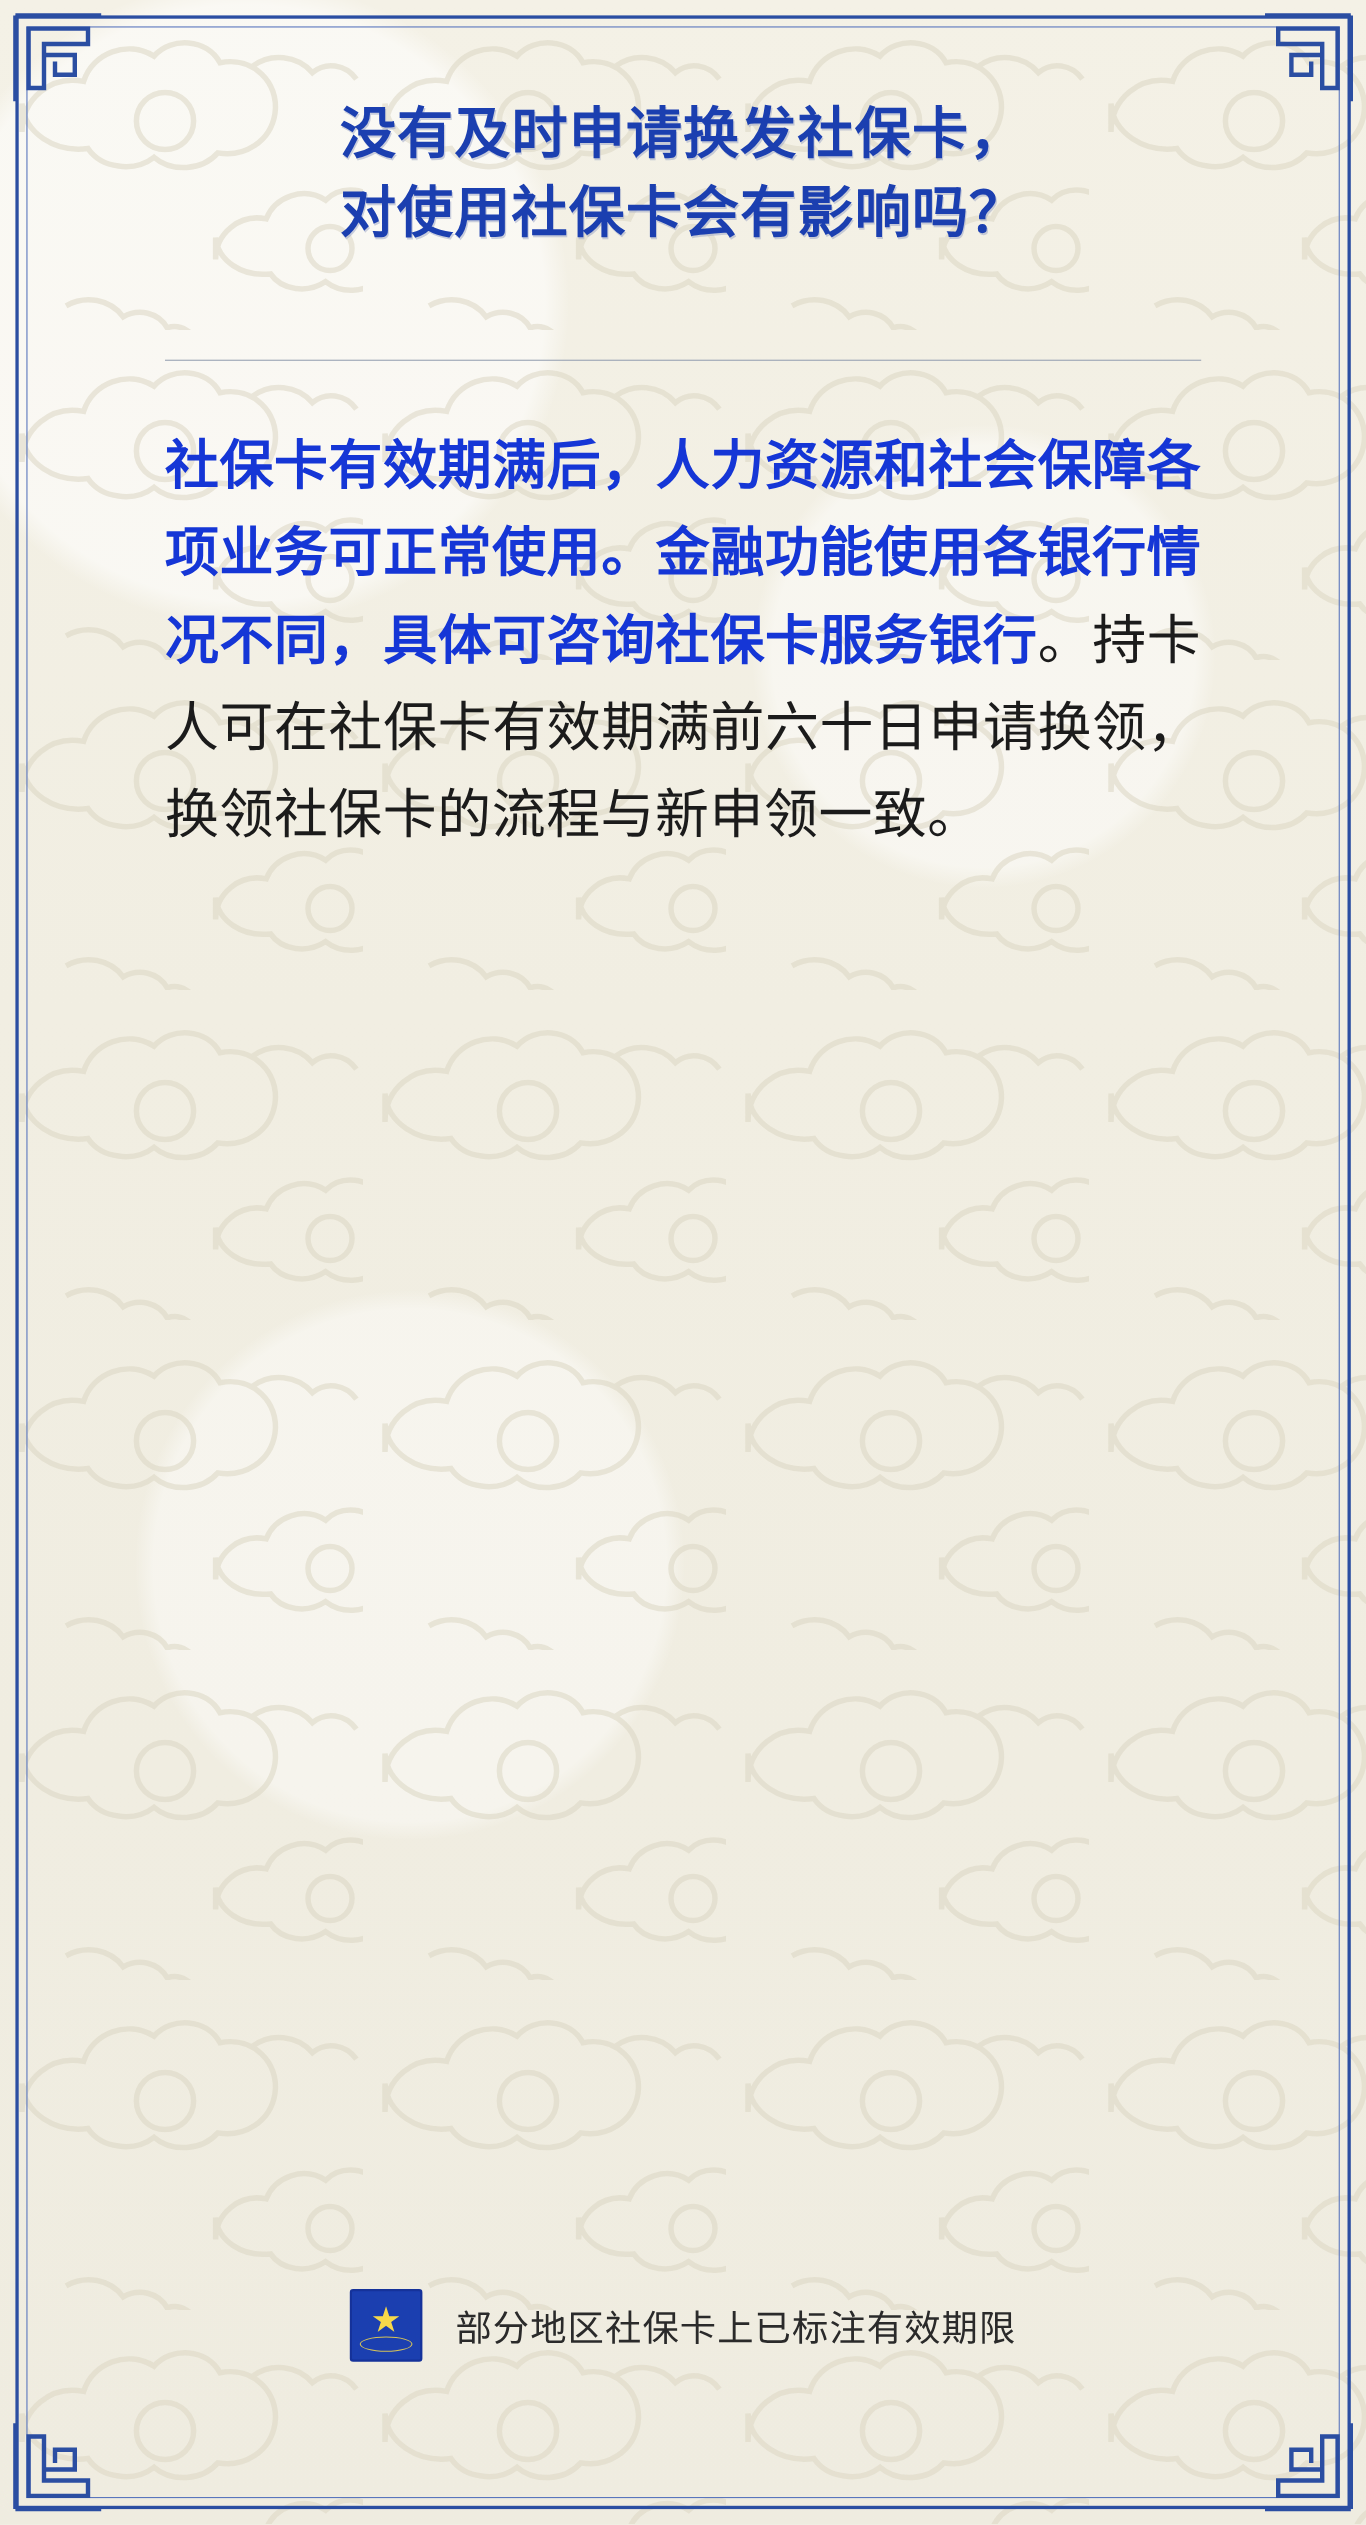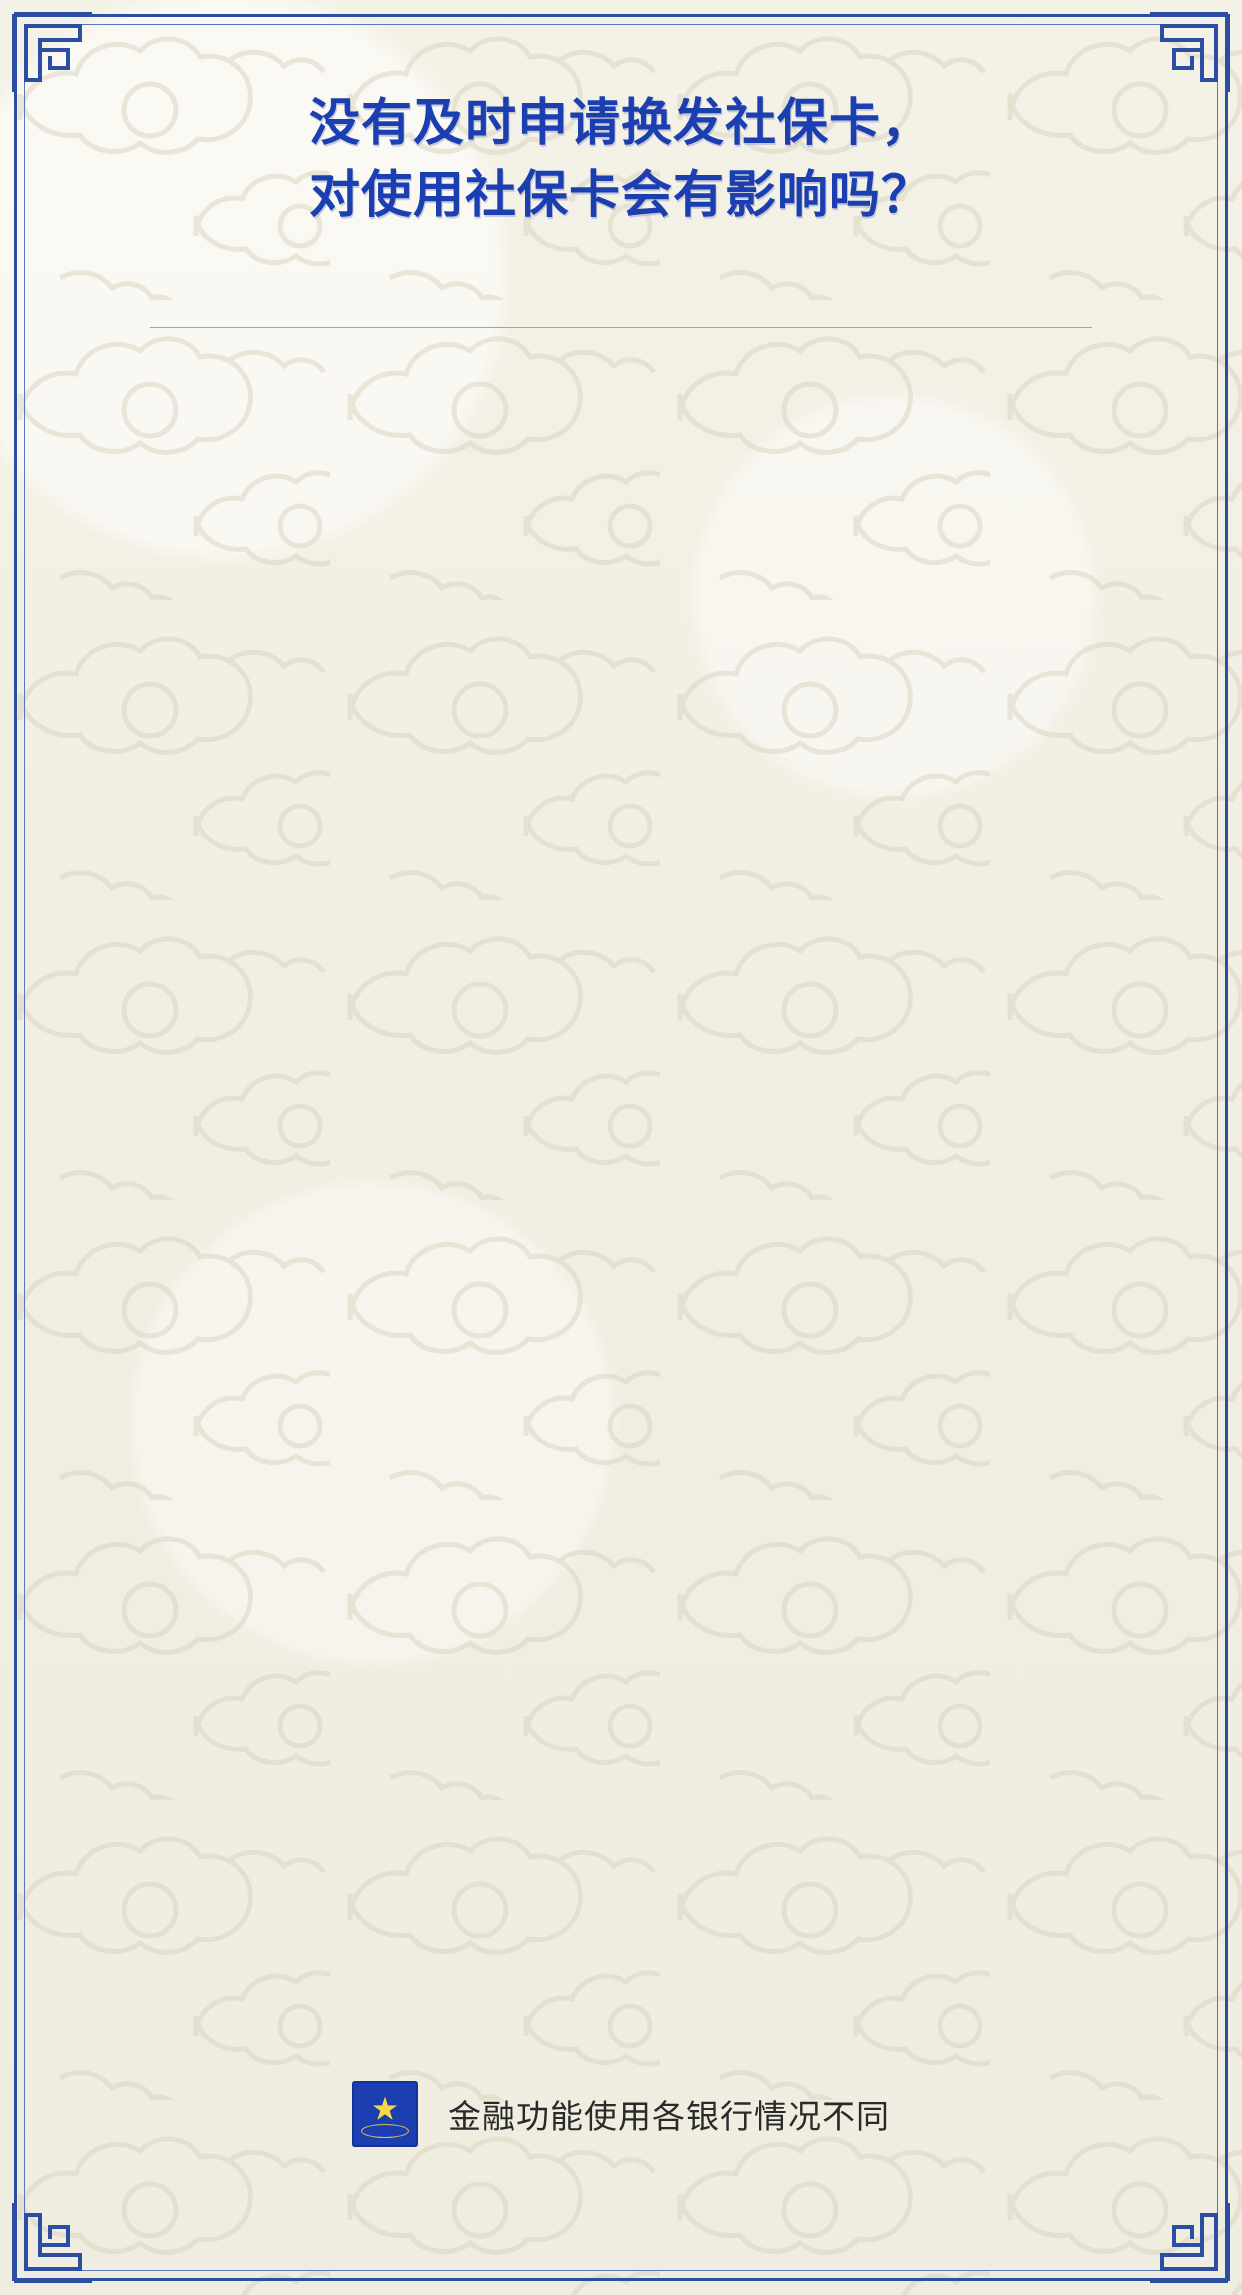--- a/index.html
+++ b/index.html
@@ -217,25 +217,28 @@
   </svg>
 
   <div class="content">
 
     <h1 class="title">没有及时申请换发社保卡，
 对使用社保卡会有影响吗？</h1>
 
     <div class="divider"></div>
 
     <div class="body-text">
+      <p>
+        <span class="hl">社保卡有效期满后，人力资源和社会保障各项业务可正常使用。金融功能使用各银行情况不同，具体可咨询社保卡服务银行</span><span>。持卡人可在社保卡有效期满前六十日申请换领，换领社保卡的流程与新申领一致。</span>
+      </p>
     </div>
 
   </div>
 
   <div class="footer">
     <div class="emblem">
       <span class="star">★</span>
       <span class="ring"></span>
     </div>
-    <div class="footer-label">金融功能使用各银行情况不同</div>
+    <div class="footer-label">部分地区社保卡上已标注有效期限</div>
   </div>
 
 </div>
 
 </body></html>

